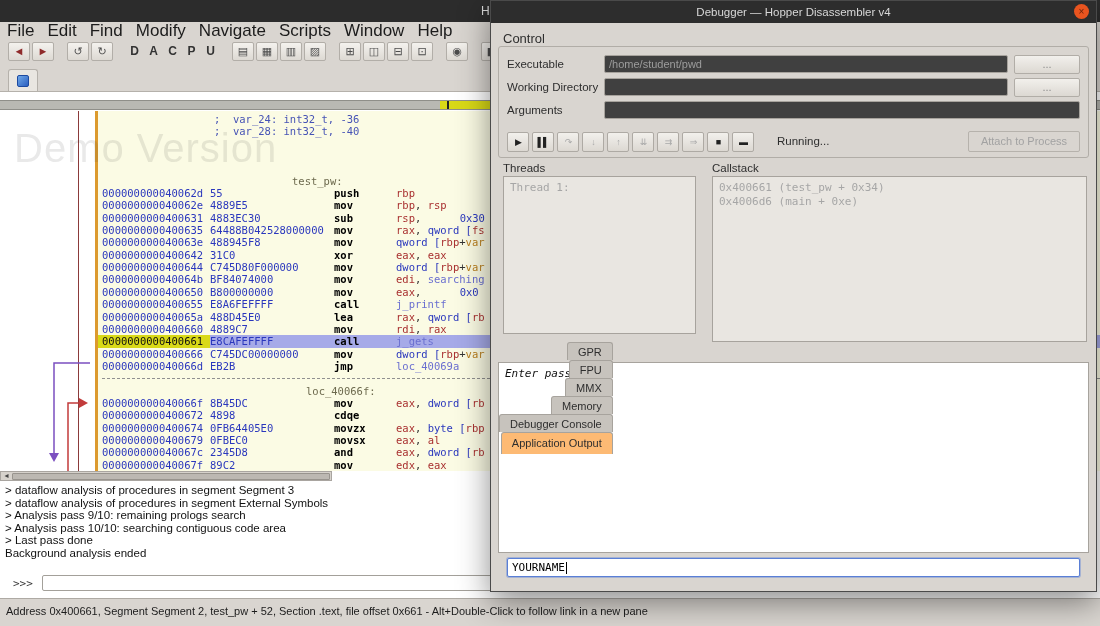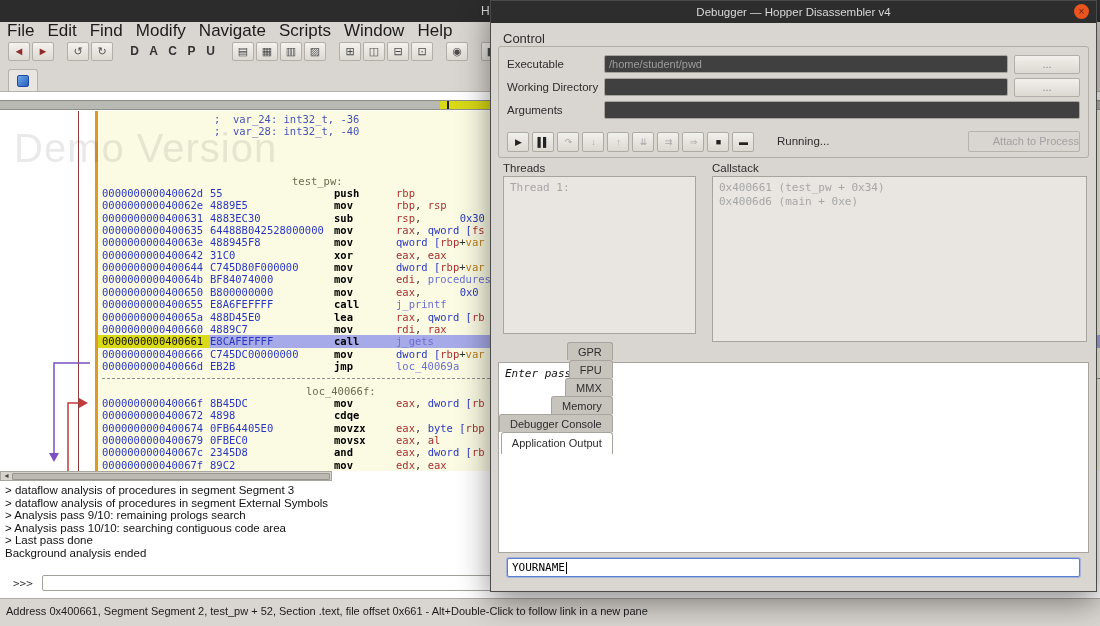--- a/index.html
+++ b/index.html
@@ -74,30 +74,30 @@
   .ctrl-label { position:absolute; top:8px; left:12px; font-size:13px; color:#2e2e2e; }
   .ctrl-frame { position:absolute; top:23px; left:7px; right:7px; height:112px; border:1px solid #b1ada7; border-radius:3px; }
   .field-row { position:absolute; left:0; right:0; height:20px; }
   .field-label { position:absolute; left:8px; top:3px; font-size:11.5px; color:#2e2e2e; }
   .field-input { position:absolute; left:105px; top:0; height:18px; background:#404040; border:1px solid #a7a39d; border-radius:2px; font-size:11px; color:#9c9c9c; padding:2px 4px; overflow:hidden; white-space:nowrap; }
   .field-browse { position:absolute; right:8px; top:0; width:66px; height:19px; border:1px solid #b1ada7; border-radius:2px; background:linear-gradient(#f2f0ec,#dcd8d2); color:#8e8e8e; font-size:11px; text-align:center; line-height:17px; }
   .dbg-btnrow { position:absolute; left:8px; top:84px; height:22px; display:flex; gap:3px; align-items:center; }
   .dbg-btn { width:22px; height:20px; border:1px solid #aeaaa4; border-radius:2px; background:linear-gradient(#f2f0ec,#dcd8d2); font-size:9px; color:#222; display:flex; align-items:center; justify-content:center; letter-spacing:-1px; }
   .dbg-btn.disabled { color:#a8a8a8; }
   .run-status { position:absolute; left:278px; top:88px; font-size:11.5px; color:#2e2e2e; }
-  .attach-btn { position:absolute; right:8px; top:84px; width:112px; height:21px; border:1px solid #b6b2ac; border-radius:2px; background:#d9d5d0; color:#a2a2a2; font-size:11px; text-align:right; line-height:19px; }
+  .attach-btn { position:absolute; right:8px; top:84px; width:112px; height:21px; border:1px solid #b6b2ac; border-radius:2px; background:#d9d5d0; color:#a2a2a2; font-size:11px; text-align:center; line-height:19px; }
 
   .panel-label { position:absolute; top:139px; font-size:11.5px; color:#2e2e2e; }
   .threads-box { position:absolute; left:12px; top:153px; width:193px; height:158px; background:#e9e6e1; border:1px solid #a7a39d; padding:4px 6px; }
   .callstack-box { position:absolute; left:221px; top:153px; right:9px; height:166px; background:#e9e6e1; border:1px solid #a7a39d; padding:4px 6px; }
   .gray-mono { font-family:"DejaVu Sans Mono", monospace; font-size:11px; color:#a6a6a6; line-height:14px; white-space:pre; }
 
   .dbg-tabs { position:absolute; left:8px; top:319px; height:21px; display:flex; align-items:flex-end; z-index:2;flex-direction:column; }
   .dbg-tab { height:18px; padding:0 10px; font-size:11px; color:#2e2e2e; background:#c7c3bd; border:1px solid #a7a39d; border-bottom:none; border-radius:3px 3px 0 0; line-height:18px; margin-right:1px; }
-  .dbg-tab.active { height:31px; line-height:21px; background:#ffffff; margin-bottom:-1px; position:relative; z-index:3; }
+  .dbg-tab.active { height:31px; line-height:21px; background:#fdba74; margin-bottom:-1px; position:relative; z-index:3; }
 
   .output-frame { position:absolute; left:7px; right:7px; top:339px; bottom:38px; background:#fff; border:1px solid #a7a39d; padding:4px 6px; z-index:1;font-style:italic; }
   .output-text { margin:0; font-family:"DejaVu Sans Mono", monospace; font-size:11px; color:#111; }
 
   .dbg-input { position:absolute; left:16px; right:16px; bottom:14px; height:19px; background:#fff; border:1px solid #5a7fd6; box-shadow:0 0 0 1px rgba(90,127,214,0.4); border-radius:2px; display:flex; align-items:center; padding:0 4px; font-family:"DejaVu Sans Mono", monospace; font-size:11px; color:#000; }
   .caret { display:inline-block; width:1px; height:12px; background:#000; margin-left:1px; }
 </style>
 </head>
 <body>
 
@@ -185,21 +185,21 @@
             <div class="row blank"></div>
             <div class="row blank"></div>
             <div class="row label proc">test_pw:</div>
             <div class="row"><span class="c-addr">000000000040062d</span><span class="c-bytes">55</span><span class="c-mn">push</span><span class="c-ops"><span class="op-r">rbp</span></span></div>
             <div class="row"><span class="c-addr">000000000040062e</span><span class="c-bytes">4889E5</span><span class="c-mn">mov</span><span class="c-ops"><span class="op-r">rbp</span><span class="op-p">, </span><span class="op-r">rsp</span></span></div>
             <div class="row"><span class="c-addr">0000000000400631</span><span class="c-bytes">4883EC30</span><span class="c-mn">sub</span><span class="c-ops"><span class="op-r">rsp</span><span class="op-p">, </span><span class="op-i">0x30</span></span></div>
             <div class="row"><span class="c-addr">0000000000400635</span><span class="c-bytes">64488B042528000000</span><span class="c-mn">mov</span><span class="c-ops"><span class="op-r">rax</span><span class="op-p">, </span><span class="op-k">qword [</span><span class="op-r">fs</span></span></div>
             <div class="row"><span class="c-addr">000000000040063e</span><span class="c-bytes">488945F8</span><span class="c-mn">mov</span><span class="c-ops"><span class="op-k">qword [</span><span class="op-r">rbp</span><span class="op-p">+</span><span class="op-v">var</span></span></div>
             <div class="row"><span class="c-addr">0000000000400642</span><span class="c-bytes">31C0</span><span class="c-mn">xor</span><span class="c-ops"><span class="op-r">eax</span><span class="op-p">, </span><span class="op-r">eax</span></span></div>
             <div class="row"><span class="c-addr">0000000000400644</span><span class="c-bytes">C745D80F000000</span><span class="c-mn">mov</span><span class="c-ops"><span class="op-k">dword [</span><span class="op-r">rbp</span><span class="op-p">+</span><span class="op-v">var</span></span></div>
-            <div class="row"><span class="c-addr">000000000040064b</span><span class="c-bytes">BF84074000</span><span class="c-mn">mov</span><span class="c-ops"><span class="op-r">edi</span><span class="op-p">, </span><span class="op-s">procedures</span></span></div>
+            <div class="row"><span class="c-addr">000000000040064b</span><span class="c-bytes">BF84074000</span><span class="c-mn">mov</span><span class="c-ops"><span class="op-r">edi</span><span class="op-p">, </span><span class="op-s">searching</span></span></div>
             <div class="row"><span class="c-addr">0000000000400650</span><span class="c-bytes">B800000000</span><span class="c-mn">mov</span><span class="c-ops"><span class="op-r">eax</span><span class="op-p">, </span><span class="op-i">0x0</span></span></div>
             <div class="row"><span class="c-addr">0000000000400655</span><span class="c-bytes">E8A6FEFFFF</span><span class="c-mn">call</span><span class="c-ops"><span class="op-s">j_printf</span></span></div>
             <div class="row"><span class="c-addr">000000000040065a</span><span class="c-bytes">488D45E0</span><span class="c-mn">lea</span><span class="c-ops"><span class="op-r">rax</span><span class="op-p">, </span><span class="op-k">qword [</span><span class="op-r">rb</span></span></div>
             <div class="row"><span class="c-addr">0000000000400660</span><span class="c-bytes">4889C7</span><span class="c-mn">mov</span><span class="c-ops"><span class="op-r">rdi</span><span class="op-p">, </span><span class="op-r">rax</span></span></div>
             <div class="row hl"><span class="c-addr">0000000000400661</span><span class="c-bytes">E8CAFEFFFF</span><span class="c-mn">call</span><span class="c-ops"><span class="op-s">j_gets</span></span></div>
             <div class="row"><span class="c-addr">0000000000400666</span><span class="c-bytes">C745DC00000000</span><span class="c-mn">mov</span><span class="c-ops"><span class="op-k">dword [</span><span class="op-r">rbp</span><span class="op-p">+</span><span class="op-v">var</span></span></div>
             <div class="row"><span class="c-addr">000000000040066d</span><span class="c-bytes">EB2B</span><span class="c-mn">jmp</span><span class="c-ops"><span class="op-s">loc_40069a</span></span></div>
             <div class="row sep"><div class="dash"></div></div>
             <div class="row label loc">loc_40066f:</div>
             <div class="row"><span class="c-addr">000000000040066f</span><span class="c-bytes">8B45DC</span><span class="c-mn">mov</span><span class="c-ops"><span class="op-r">eax</span><span class="op-p">, </span><span class="op-k">dword [</span><span class="op-r">rb</span></span></div>

